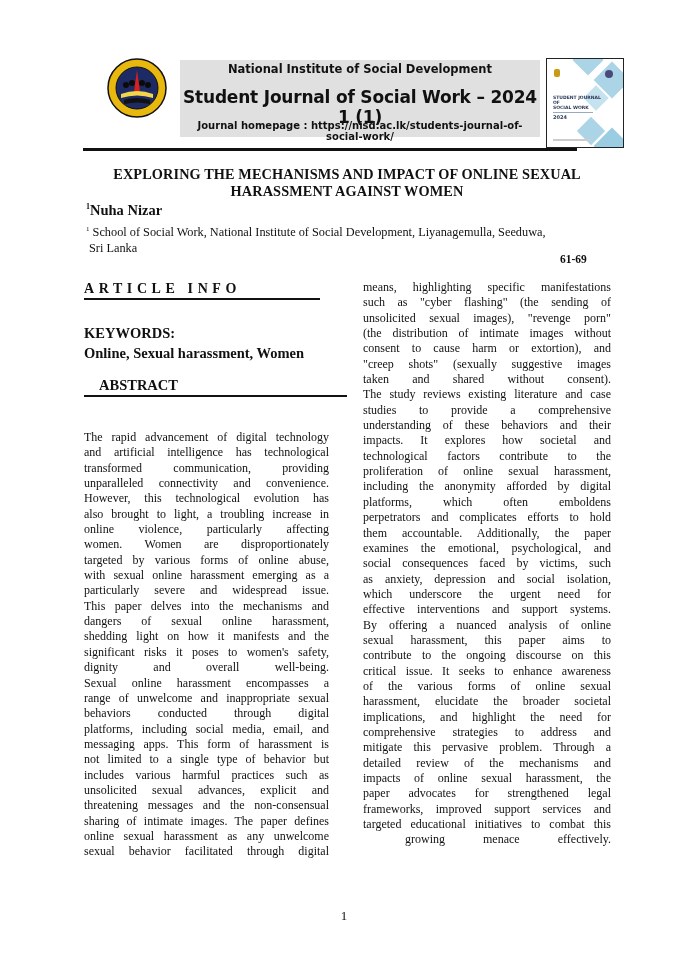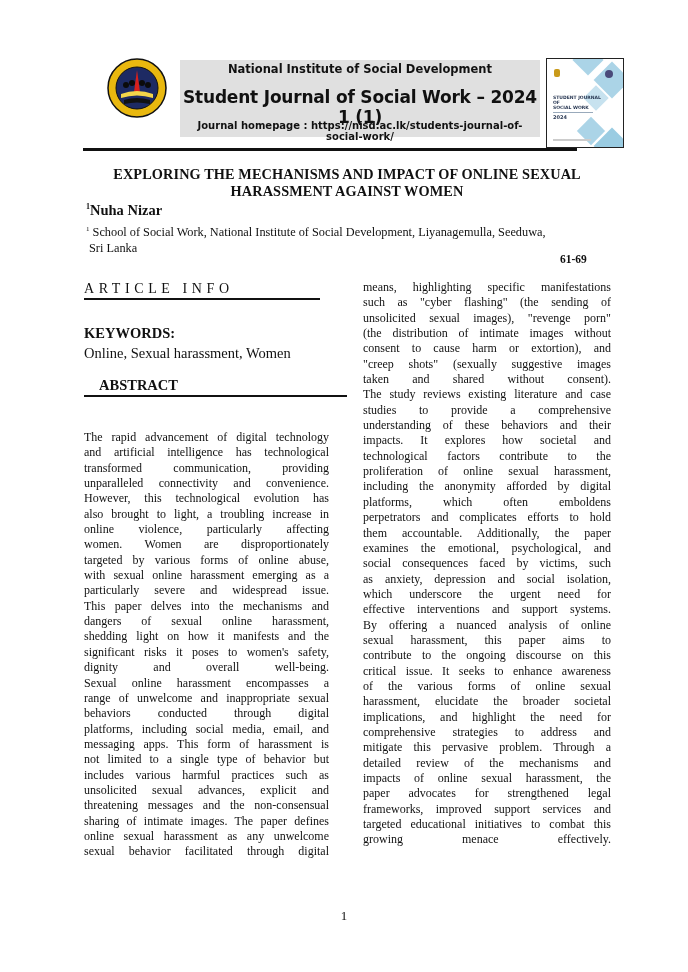--- a/index.html
+++ b/index.html
@@ -32,34 +32,34 @@
     left: 80px; top: 166px; width: 534px; text-align: center;
     font-weight: bold; font-size: 14.3px; line-height: 17px; letter-spacing: 0.1px;
   }
   #author { left: 86px; top: 202px; font-weight: bold; font-size: 14.5px; }
   #author sup { font-size: 8px; vertical-align: 6px; }
   #affil { left: 86px; top: 221px; width: 520px; font-size: 12.3px; line-height: 16px; }
   #affil sup { font-size: 7px; vertical-align: 5px; }
   #pages { left: 560px; top: 253px; width: 52px; text-align: left; font-weight: bold; font-size: 11.5px; }
 
   
-  #ai-head { left: 84px; top: 281px; font-weight: normal; font-size: 14px; letter-spacing: 4.6px; }
+  #ai-head { left: 84px; top: 281px; font-weight: bold; font-size: 14px; letter-spacing: 4.6px; }
   #ai-rule { left: 84px; top: 298px; width: 236px; height: 1.5px; background: #111; }
   #kw-head { left: 84px; top: 317px; font-weight: bold; font-size: 14.5px; margin-top: 8px; }
-  #kw-text { left: 84px; top: 345px; font-size: 14.5px; }
+  #kw-text { left: 84px; top: 345px; font-size: 14.5px; font-weight: bold; }
   #ab-head { left: 99px; top: 377px; font-weight: bold; font-size: 14.5px; }
   #ab-rule { left: 84px; top: 395px; width: 263px; height: 1.5px; background: #111; }
 
   .col {
     font-size: 12px; line-height: 15.35px; text-align: justify;
   }
   .col .ln { display: block; text-align: justify; text-align-last: justify; white-space: nowrap; height: 15.35px; }
   #col-left { left: 84px; top: 430px; width: 245px; }
   #col-right { left: 363px; top: 280px; width: 248px; }
-  #col-right .ln.endjust { text-align-last: justify; }
+  #col-right .ln.endjust { text-align-last: justify; margin-left: 42px; }
 
   #pagenum { left: 0; width: 688px; top: 908px; text-align: center; font-size: 13px; }
 </style>
 </head>
 <body>
 
 <div id="logo" class="abs">
   <svg width="60" height="60" viewBox="0 0 60 60">
     <circle cx="30" cy="30" r="29" fill="#e9b80f" stroke="#111" stroke-width="1.5"></circle>
     <circle cx="30" cy="30" r="21" fill="#1d2a63" stroke="#111" stroke-width="1"></circle>

